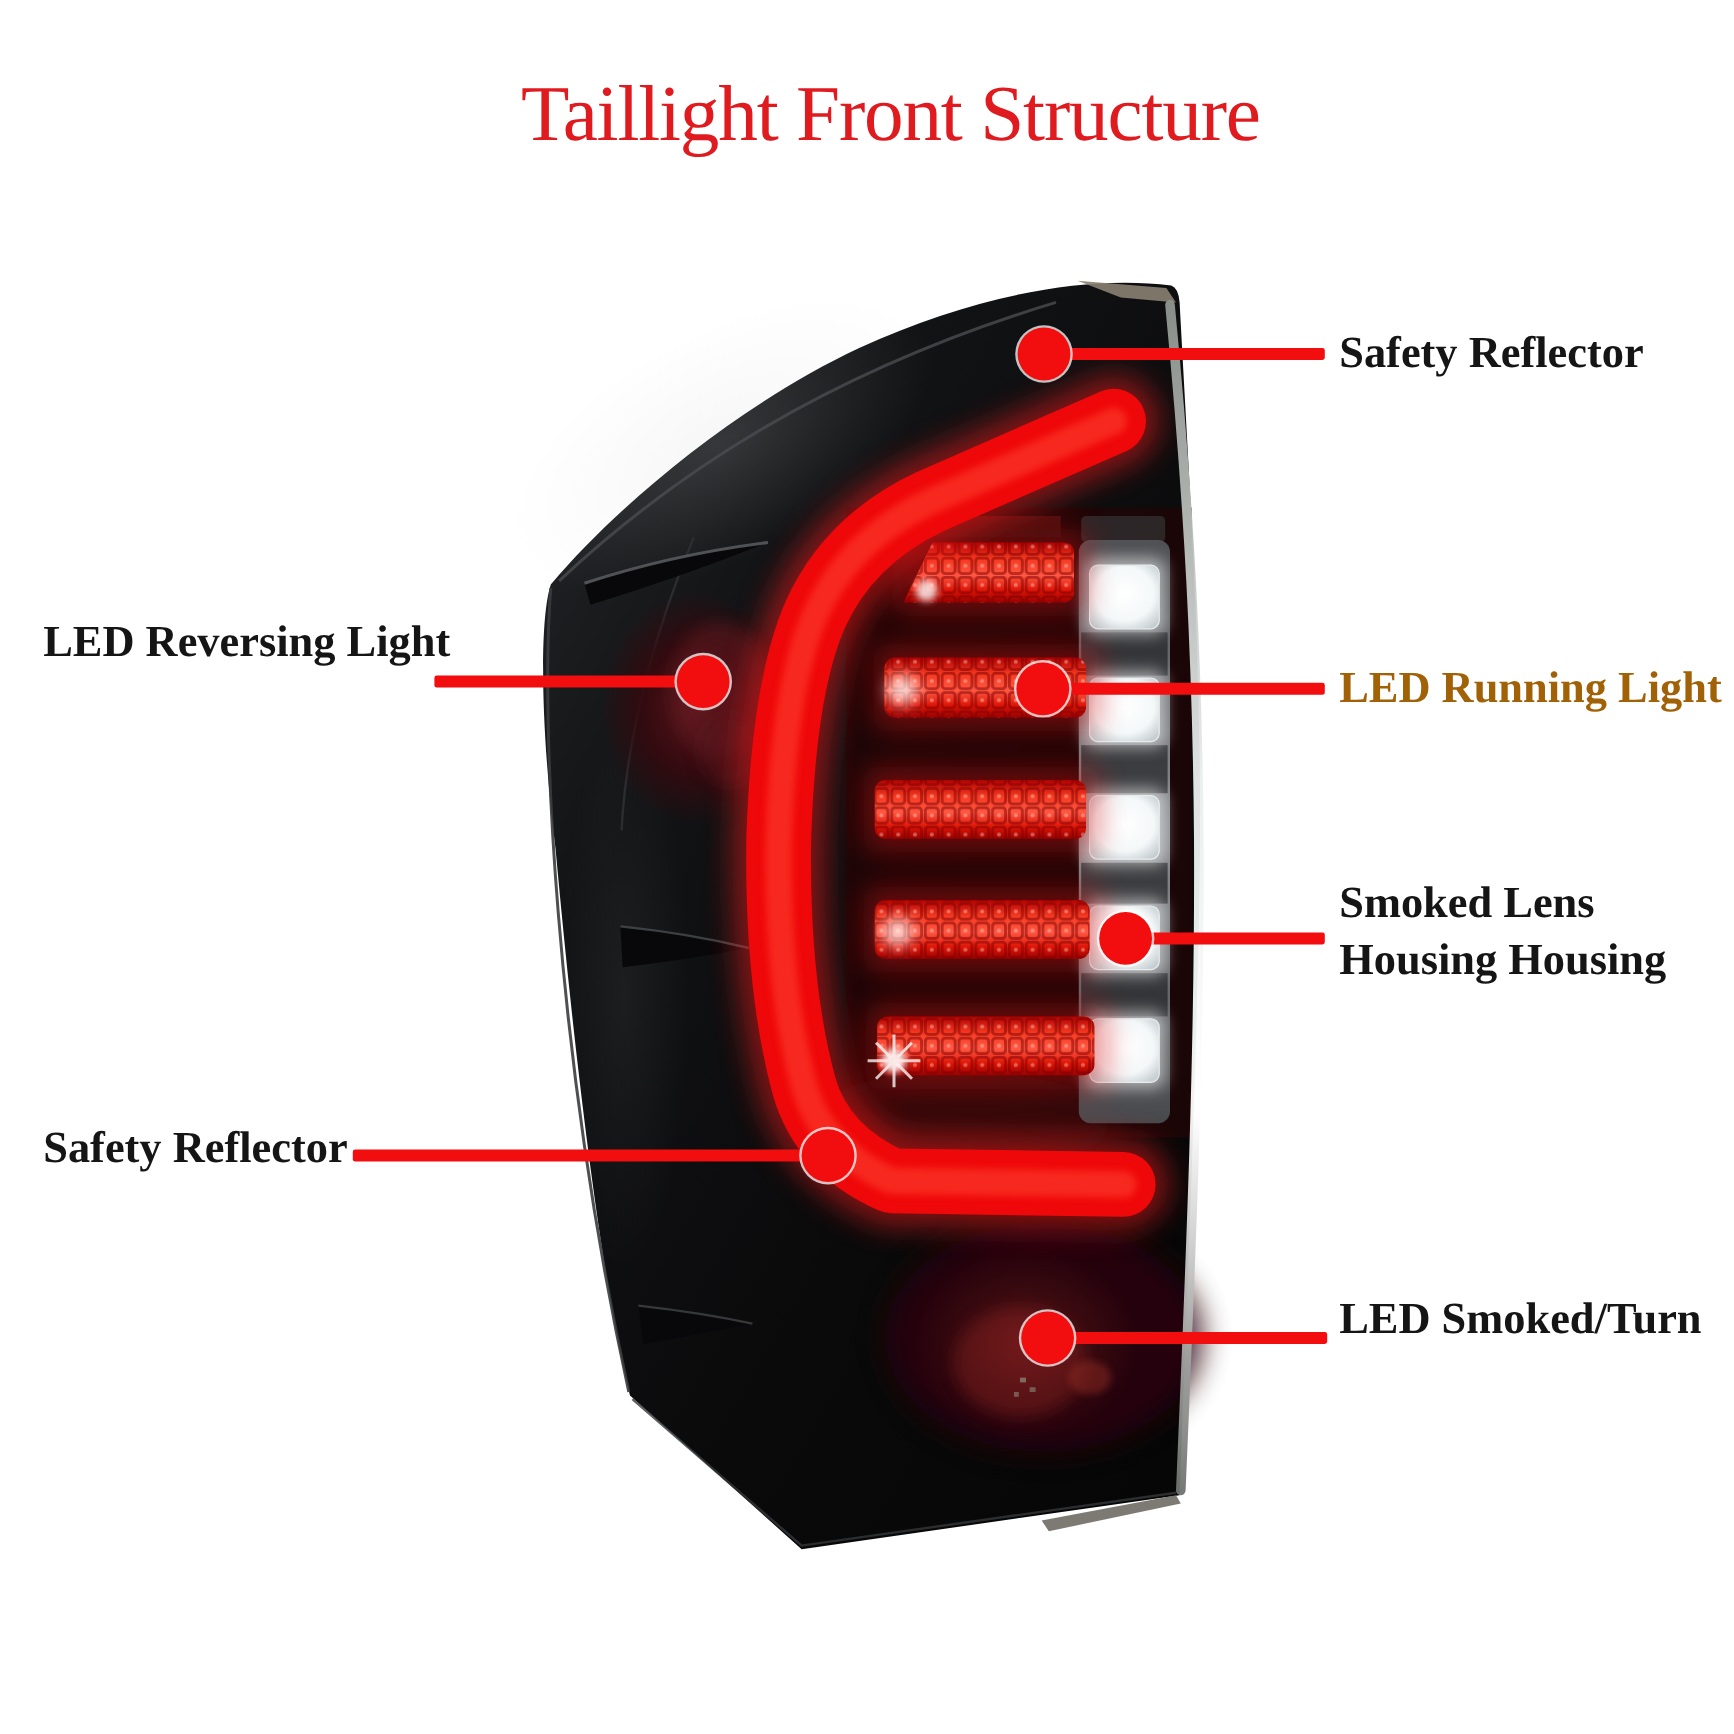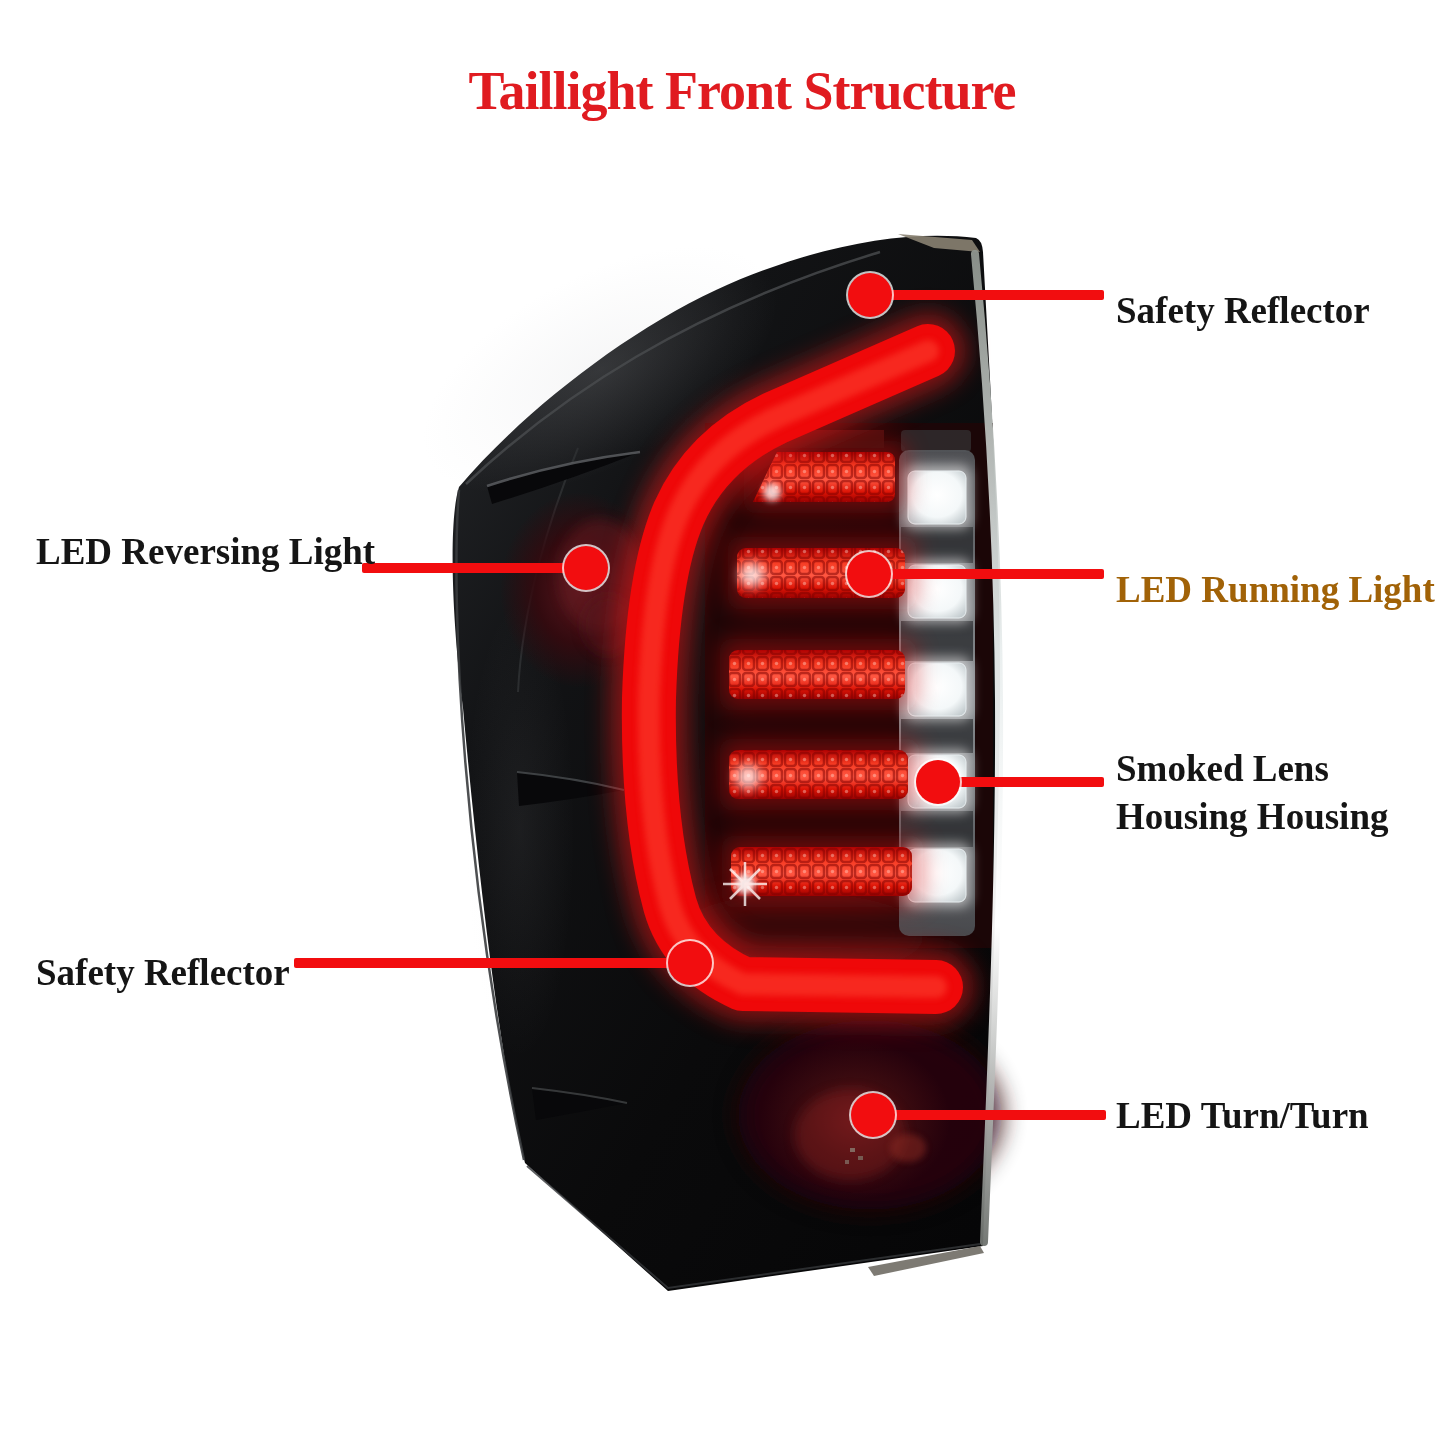--- a/index.html
+++ b/index.html
@@ -1,34 +1,33 @@
 <!DOCTYPE html>
 <html><head>
 <meta charset="utf-8">
 <style>
   html,body{margin:0;padding:0;background:#ffffff;}
   body{width:1445px;height:1445px;position:relative;overflow:hidden;
        font-family:"Liberation Serif","DejaVu Serif",serif;}
   .canvas{position:absolute;inset:0;width:1445px;height:1445px;}
   .title{
-    position:absolute;top:26px;left:742px;transform:translateX(-50%);
-    font-size:54px;font-weight:bold;letter-spacing:-1px;white-space:nowrap;
+    position:absolute;top:16px;left:742px;transform:translateX(-50%);
+    font-size:66px;font-weight:normal;letter-spacing:-1px;white-space:nowrap;
     line-height:1.1;
   }
   .figure-svg{position:absolute;left:0;top:0;width:1445px;height:1445px;pointer-events:none;}
   .callout{position:absolute;}
   .callout-line{position:absolute;height:10px;border-radius:2px;}
   .callout-dot{
     position:absolute;width:44px;height:44px;border-radius:50%;
     box-shadow:0 0 0 2px rgba(255,255,255,0.75);
   }
   .callout-label{
     position:absolute;font-weight:bold;font-size:37px;line-height:44px;
     white-space:nowrap;
-    margin-top:16px;
   }
   .callout-label.two-line{line-height:48px;}
 </style>
 </head>
 <body>
 
 <div class="canvas">
 
   <svg class="figure-svg" viewBox="0 0 1445 1445" aria-hidden="true">
     <defs>
@@ -239,17 +238,17 @@
   <div class="callout">
     <div class="callout-line" style="left:294px;top:958px;width:396px;background:#f20d0f;"></div>
     <div class="callout-dot" style="left:668px;top:941px;background:#f20d0f;"></div>
     <div class="callout-label" style="left:36px;top:935px;color:#151515;">Safety Reflector</div>
   </div>
 
   <div class="callout">
     <div class="callout-line" style="left:873px;top:1110px;width:233px;background:#f20d0f;"></div>
     <div class="callout-dot" style="left:851px;top:1093px;background:#f20d0f;"></div>
     <div class="callout-label two-line" style="left:1116px;top:1076px;color:#151515;">
-      <div>LED Turn/Turn</div>
+      <div>LED Smoked/Turn</div>
     </div>
   </div>
 
 </div>
 
 </body></html>

